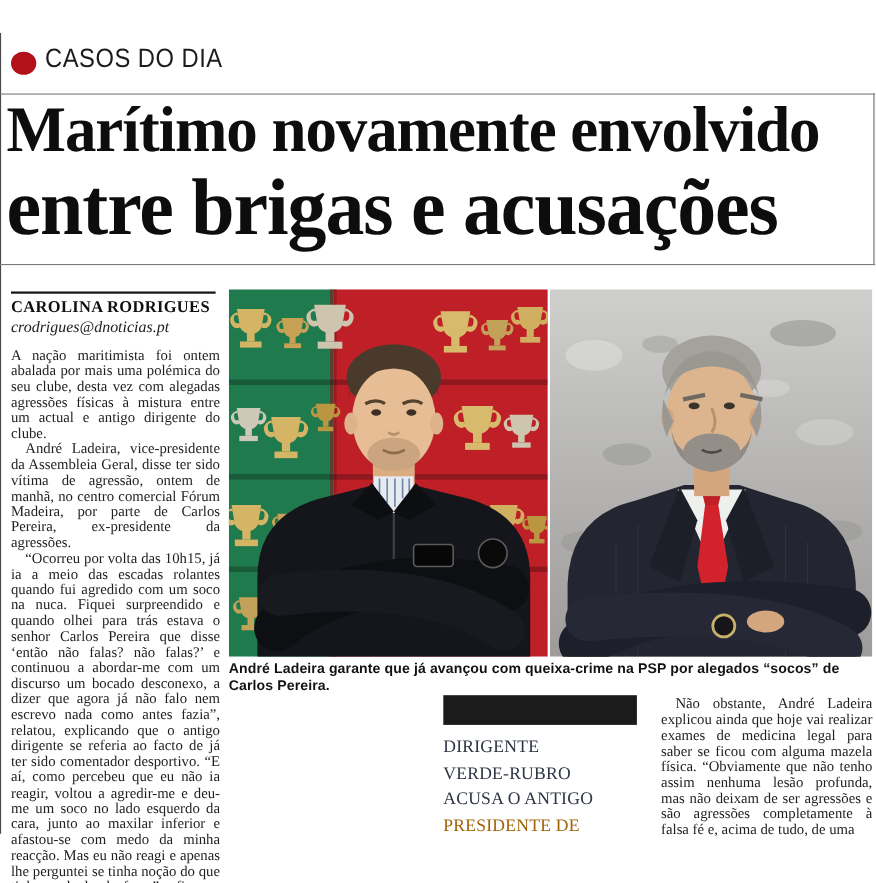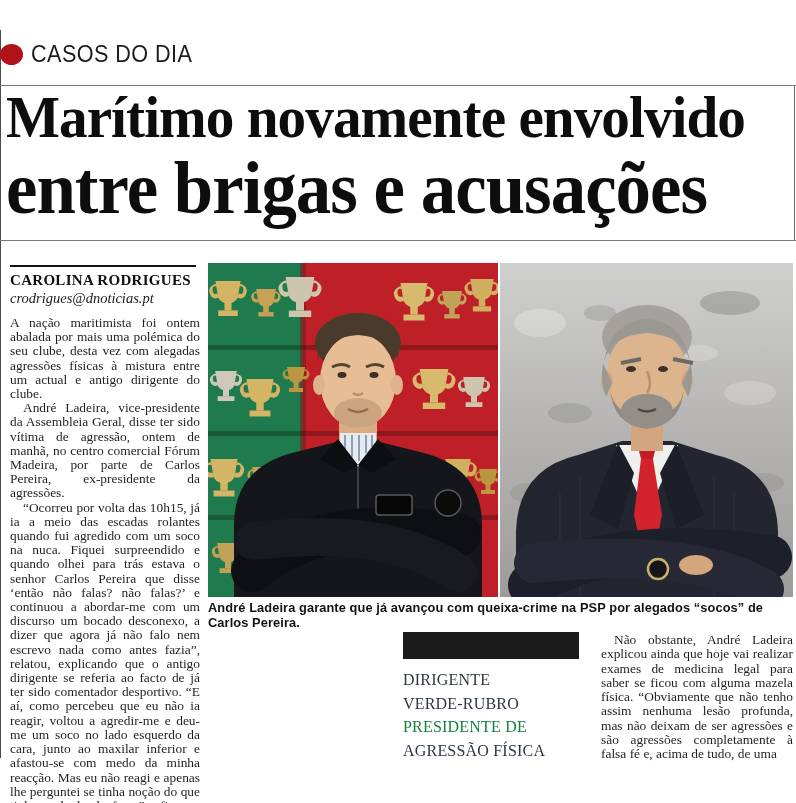--- a/index.html
+++ b/index.html
@@ -9,21 +9,21 @@
     -webkit-font-smoothing:antialiased;
   }
   
   .rule { position:absolute; background:#3c3c3c; }
   .rule-left   { left:0; top:30px; width:1px; height:728px; background:#4a4a4a; }
   .rule-right  { left:794px; top:85px; width:1px; height:155px; background:#6a6a6a; }
   .rule-top    { left:0; top:85px; width:796px; height:1px; background:#7a7a7a; }
   .rule-bottom { left:0; top:240px; width:796px; height:1px; background:#7a7a7a; }
 
   
-  .kicker { position:absolute; left:0; top:40px; display:flex; align-items:center; }
+  .kicker { position:absolute; left:10px; top:40px; display:flex; align-items:flex-end; }
   .kicker-dot { width:23px; height:21px; border-radius:50%; flex:0 0 auto; }
   .kicker-label {
     font-family:"Liberation Sans", sans-serif; font-size:24px; color:#1c1c1e;
     margin-left:8px; white-space:nowrap; letter-spacing:0.5px;
     transform:scaleX(0.9); transform-origin:left center;
   }
 
   
   .headline { position:absolute; left:6px; top:86px; color:#0d0d0d; font-weight:bold;
               transform:scaleX(0.97); transform-origin:left top; }
@@ -212,21 +212,21 @@
 
   <div class="caption">André Ladeira garante que já avançou com queixa-crime na PSP por alegados “socos” de Carlos Pereira.</div>
 
   <div class="bodycol bcol bcol-1">
   </div>
 
   <div class="pullquote">
     <div class="pq-bar" id="pq-bar" style="background: rgb(27, 27, 27);"></div>
     <div class="pq-line" style="color: rgb(46, 54, 68);">DIRIGENTE</div>
     <div class="pq-line" style="color: rgb(46, 54, 68);">VERDE-RUBRO</div>
-    <div class="pq-line" style="color: #15803d;">PRESIDENTE DE</div>
-    <div class="pq-line" style="color: rgb(46, 54, 68);">AGRESSÃO FÍSICA</div>
+    <div class="pq-line" style="color: rgb(46, 54, 68);">ACUSA O ANTIGO</div>
+    <div class="pq-line" style="color: #a16207;">PRESIDENTE DE</div>
   </div>
 
   <div class="bodycol bcol bcol-3">
     <p class="indent">Não obstante, André Ladeira explicou ainda que hoje vai realizar exames de medicina legal para saber se ficou com alguma mazela física. “Obviamente que não tenho assim nenhuma lesão profunda, mas não deixam de ser agressões e são agressões completamente à falsa fé e, acima de tudo, de uma</p>
   </div>
 
 </div>
 
 </body></html>

